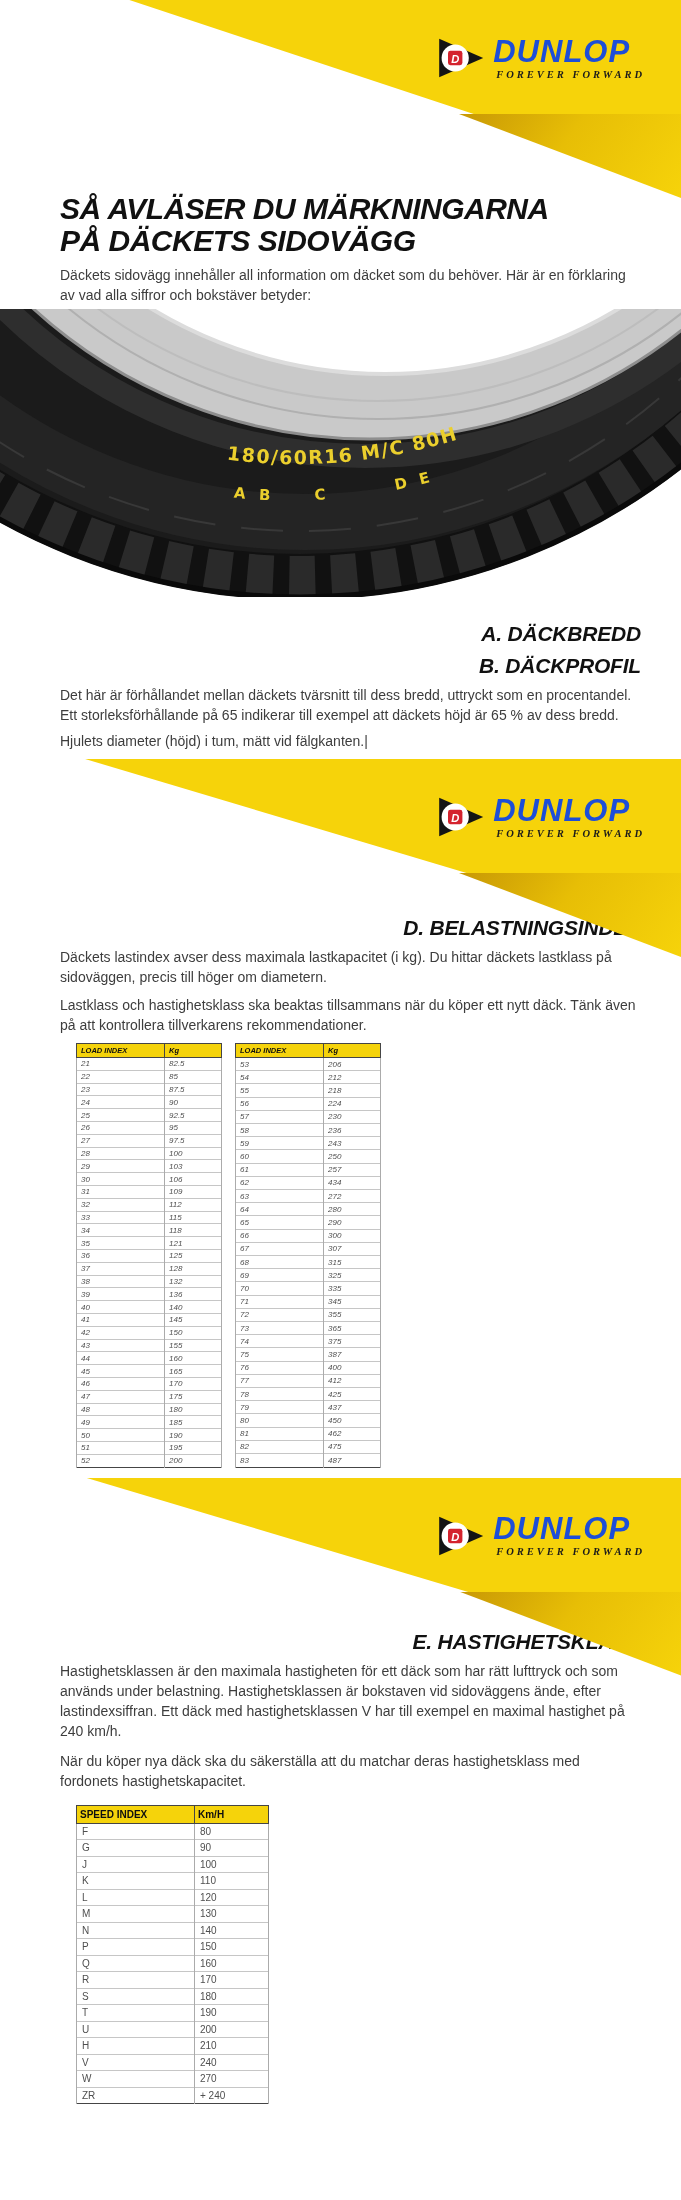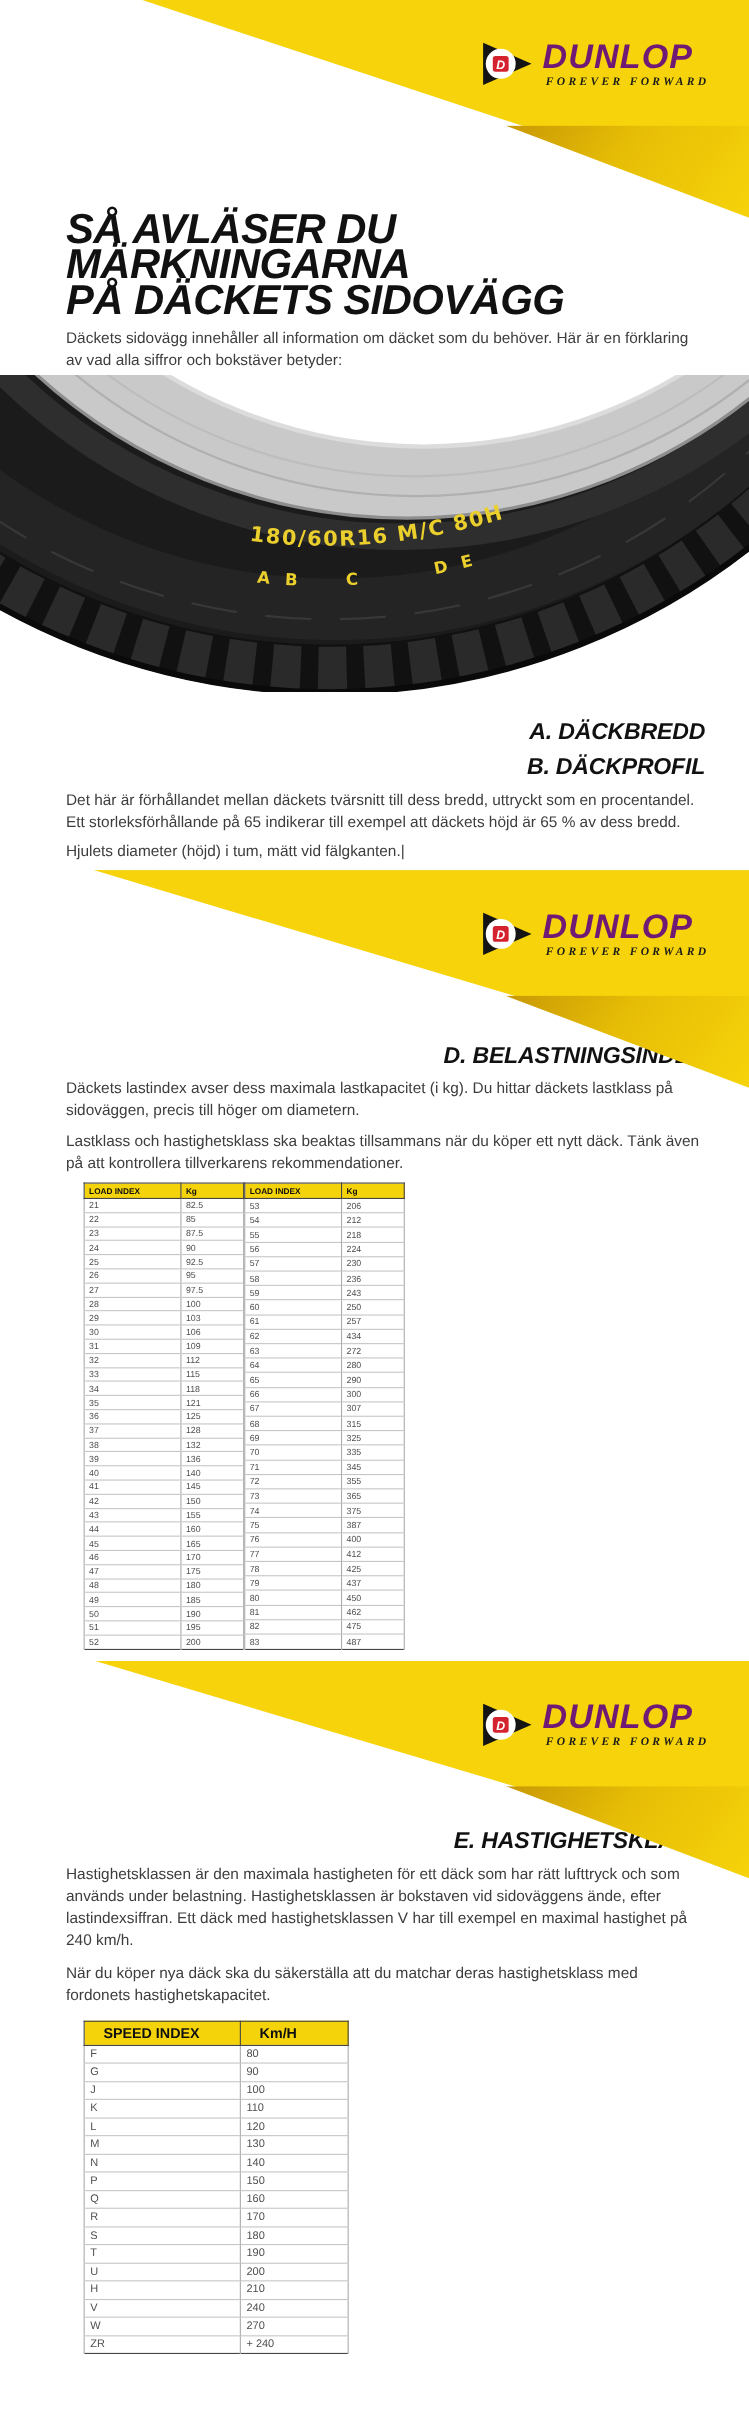--- a/index.html
+++ b/index.html
@@ -11,49 +11,49 @@
   .band{position:absolute;inset:0;background:#F6D30A;}
   .banner-1 .band{clip-path:polygon(19% 0,100% 0,100% 100%,70% 100%);}
   .banner-2 .band,.banner-3 .band{clip-path:polygon(12.5% 0,100% 0,100% 100%,69% 100%);}
   .wedge{position:absolute;top:114px;right:0;width:222px;height:84px;
          background:linear-gradient(125deg,#C89805 0%,#E7BE06 45%,#F6D30A 100%);
          clip-path:polygon(0 0,100% 0,100% 100%);}
   .logo{position:absolute;top:34px;right:36px;display:flex;align-items:center;gap:9px;}
   .logo-roundel{width:48px;height:48px;flex:0 0 auto;}
   .logo-text{display:flex;flex-direction:column;align-items:flex-start;}
   .logo-name{font-style:italic;font-weight:900;font-size:31px;line-height:30px;
-             letter-spacing:1px;color:#701a75;}
+             letter-spacing:1px;color:#1d4ed8;}
   .logo-tagline{font-style:italic;font-weight:700;font-size:10.5px;letter-spacing:3px;
                 color:#1b1b1b;margin-top:2px;margin-left:3px;font-family:Liberation Serif, serif;}
 
   
   .content{padding:0 40px 0 60px;}
-  h1{margin:78px 0 0 0;font-style:italic;font-weight:700;font-size:38px;line-height:32px;
+  h1{margin:78px 0 0 0;font-style:italic;font-weight:700;font-size:30px;line-height:32px;
      color:#111;letter-spacing:-0.5px;}
   h2{font-style:italic;font-weight:700;font-size:21px;line-height:26px;color:#111;
      letter-spacing:-0.2px;margin:0;text-align:right;}
   p{margin:0;font-size:14px;line-height:20px;max-width:584px;color:#3d3d3d;} .mt6{margin-top:6px;} .mt8{margin-top:8px;} .mt10{margin-top:10px;}
   .mt12{margin-top:8px;} .mt14{margin-top:14px;} .mt18{margin-top:6px;} .mt24{margin-top:24px;} .mt36{margin-top:36px;} .mt41{margin-top:41px;}
 
   .tire-svg{display:block;margin-top:4px;width:681px;height:288px;}
 
   
-  .tables-row{display:flex;margin:8px 0 0 16px;}
+  .tables-row{display:flex;gap:13px;margin:8px 0 0 16px;font-style:italic;}
   table{border-collapse:collapse;background:#fff;border:1px solid #454545;}
   th{background:#F5D30B;color:#0f0f0f;font-weight:700;text-align:left;
      border:1px solid #454545;}
   td{color:#4f4f4f;border-right:1px solid #ababab;border-top:1px solid #c6c6c6;
      border-left:1px solid #ababab;}
   .load-table{font-size:8px;}
   .load-table th{font-size:7.5px;padding:2px 4px;height:9px;}
   .load-table td{padding:1px 4px;height:9.8px;}
   .load-table td:first-child,.load-table th:first-child{width:79px;}
   .load-table td:last-child,.load-table th:last-child{width:48px;}
   .speed-table{font-size:10px;margin:14px 0 0 16px;}
-  .speed-table th{font-size:13px;padding:3px 17px;height:10px;}
+  .speed-table th{font-size:10px;padding:3px 3px;height:10px;}
   .speed-table td{padding:2px 5px;height:11.5px;}
   .speed-table td:first-child,.speed-table th:first-child{width:107px;}
   .speed-table td:last-child,.speed-table th:last-child{width:63px;}
 </style>
 </head>
 <body>
 
 <div class="page">
 
   <header class="banner banner-1">

